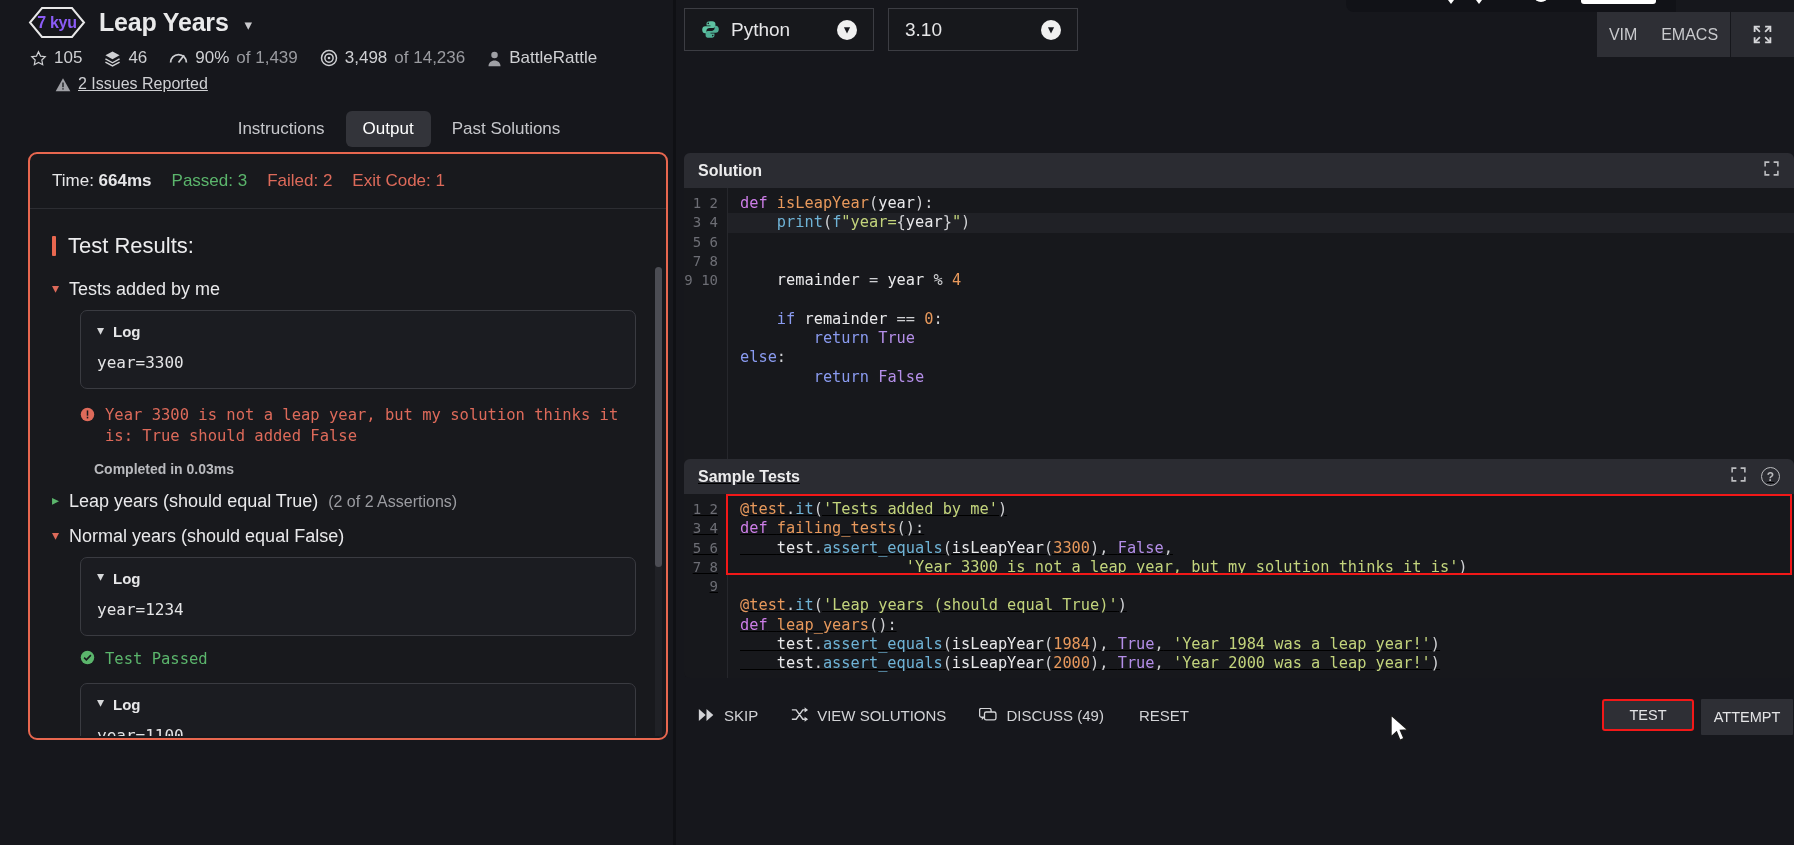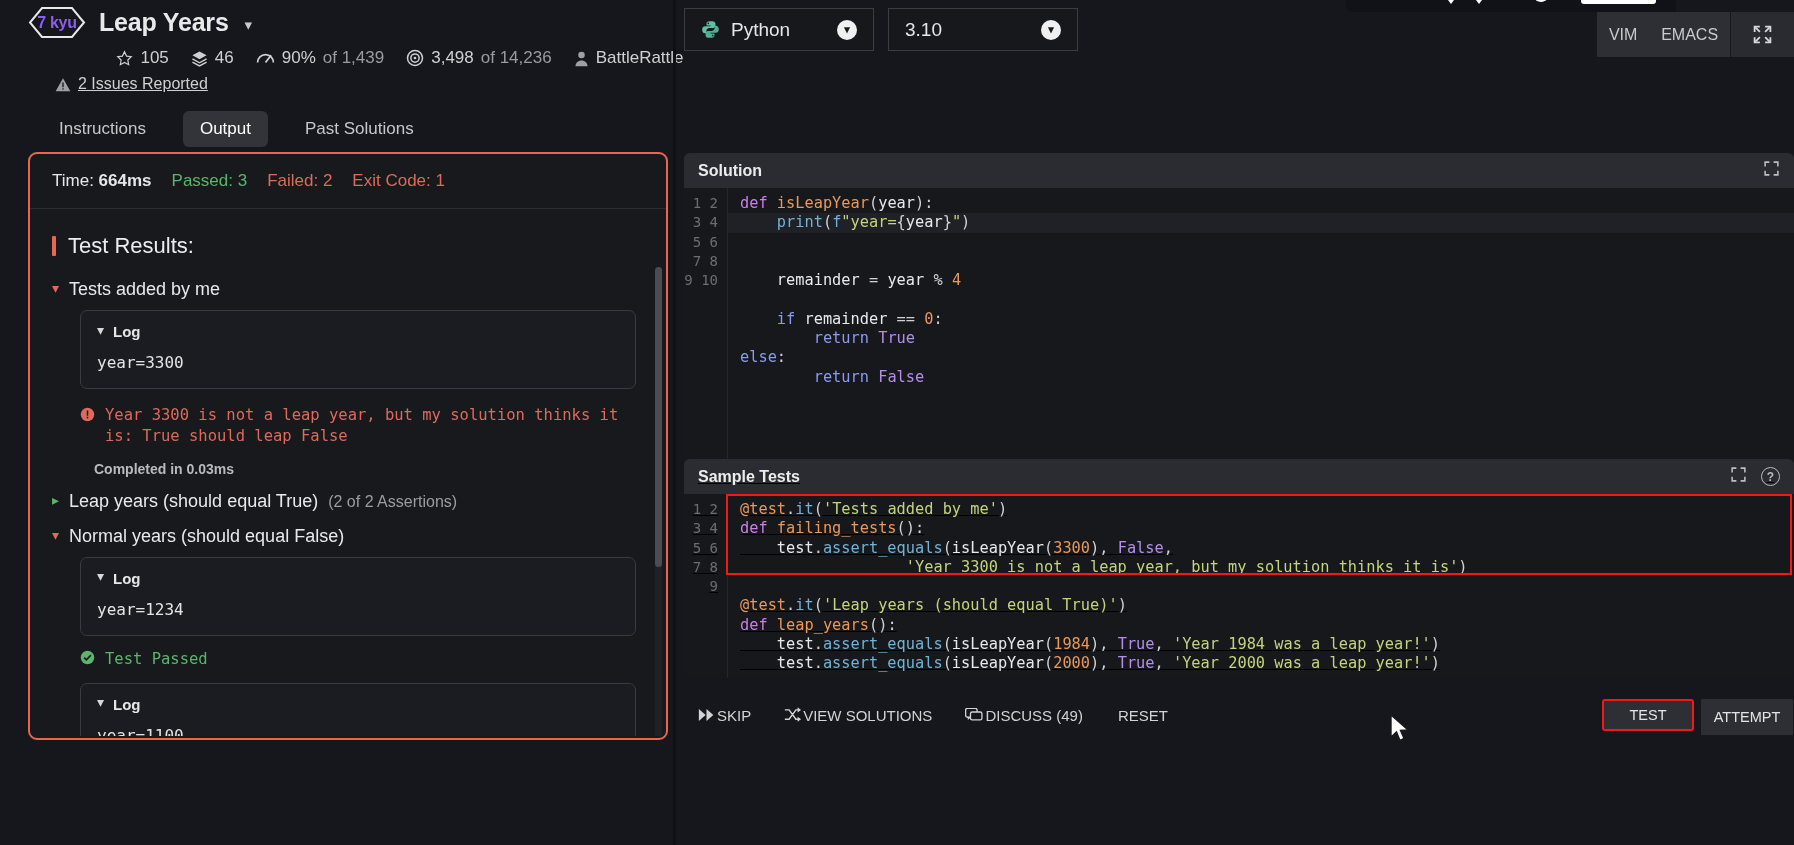--- a/index.html
+++ b/index.html
@@ -20,28 +20,28 @@
     display: flex; align-items: center; justify-content: center;
     color: #8b5cf6; font-size: 16px; font-weight: bold;
   }
   .kyu-badge svg { position: absolute; inset: 0; }
   .kyu-badge span { position: relative; z-index: 2; letter-spacing: -0.3px; }
   .kata-title { color: #e9e9ea; font-size: 25px; font-weight: bold; letter-spacing: -0.2px; }
   .chev-title { color: #c9c9cc; font-size: 15px; margin-left: 3px; margin-top: 5px; }
 
   .stats-row {
     display: flex; align-items: center; gap: 22px;
-    padding: 9px 0 0 30px; color: #cfd0d3; font-size: 17px; justify-content: center;
+    padding: 9px 0 0 30px; color: #cfd0d3; font-size: 17px;
   }
   .stat { display: flex; align-items: center; gap: 7px; white-space: nowrap; }
   .stat .muted { color: #9a9ba0; }
   .stat svg { display: block; }
   .issues-row { display: flex; align-items: center; gap: 7px; padding: 7px 0 0 55px; color: #cfd0d3; font-size: 16px; text-decoration: underline; }
 
-  .tabs { display: flex; align-items: center; gap: 20px; padding: 18px 0 0 42px; }
+  .tabs { display: flex; align-items: center; gap: 4px; padding: 18px 0 0 28px; justify-content: center; }
   .tab {
     padding: 8px 17px; border-radius: 6px; font-size: 17px; color: #c6c7cb; cursor: pointer;
   }
   .tab.active { background: #33343a; color: #fff; }
 
   
   .output-panel {
     position: absolute; left: 28px; top: 152px; width: 640px; height: 588px;
     border: 2px solid #e8674f; border-radius: 9px;
     background: #18191d; overflow: hidden;
@@ -179,21 +179,21 @@
   }
 
   .cursor-ptr { position: absolute; left: 1388px; top: 713px; z-index: 30; }
 
   
   .bottom-bar {
     position: absolute; left: 8px; top: 692px; width: 1110px; height: 46px;
     display: flex; align-items: center; gap: 5px;
   }
   .bbtn {
-    display: flex; align-items: center; gap: 2px; padding: 9px 14px;
+    display: flex; align-items: center; gap: 9px; padding: 9px 14px;
     color: #d2d3d6; font-size: 15px; border-radius: 4px; cursor: pointer; background: transparent;
   }
   .bbtn.reset { padding-left: 16px; }
   .test-btn {
     position: absolute; right: 100px; top: 699px; width: 92px; height: 32px;
     background: #2e2f35; color: #e4e4e6; font-size: 14.5px;
     display: flex; align-items: center; justify-content: center;
     border: 2px solid #f21818; border-radius: 3px; cursor: pointer;
   }
   .attempt-btn {
@@ -307,21 +307,21 @@
           <div class="log-line">year=3300</div>
         </div>
         <div class="err-msg">
           <span class="ico">
             <svg width="15" height="15" viewBox="0 0 20 20">
               <circle cx="10" cy="10" r="9" fill="#dd6a5a"></circle>
               <rect x="9" y="4.6" width="2" height="7" fill="#18191d"></rect>
               <rect x="9" y="13" width="2" height="2.2" fill="#18191d"></rect>
             </svg>
           </span>
-          <span><span>Year 3300 is not a leap year, but my solution thinks it</span><br><span>is: True should leap False</span></span>
+          <span><span>Year 3300 is not a leap year, but my solution thinks it</span><br><span>is: True should added False</span></span>
         </div>
         <div class="completed">Completed in 0.03ms</div>
 
         <div class="group-row">
           <span class="caret green">▸</span>
           <span class="group-name">Leap years (should equal True)</span>
           <span class="group-sub">(2 of 2 Assertions)</span>
         </div>
 
         <div class="group-row">

